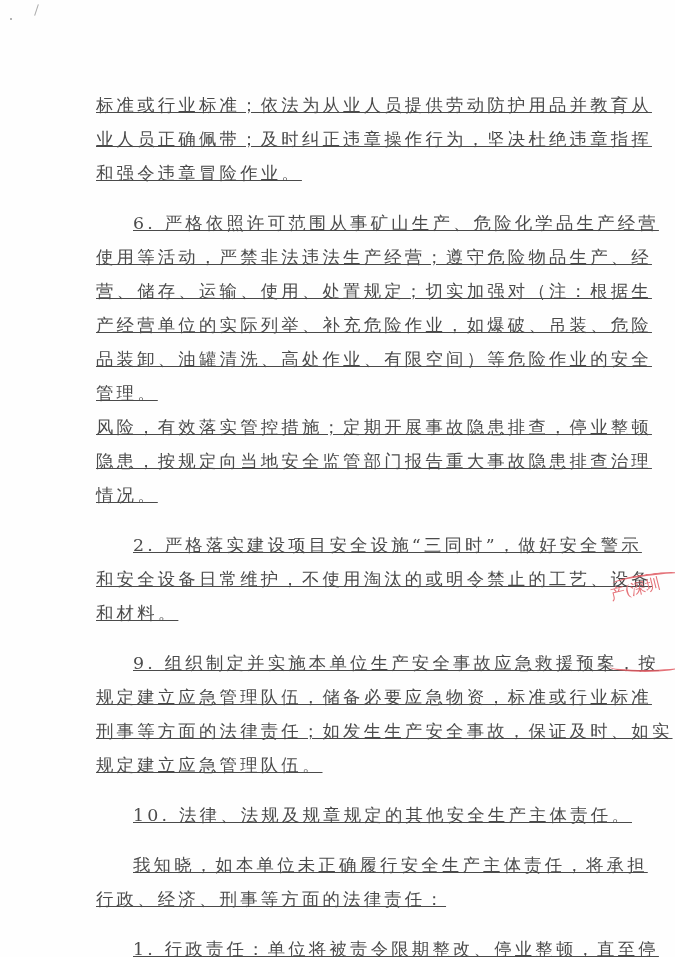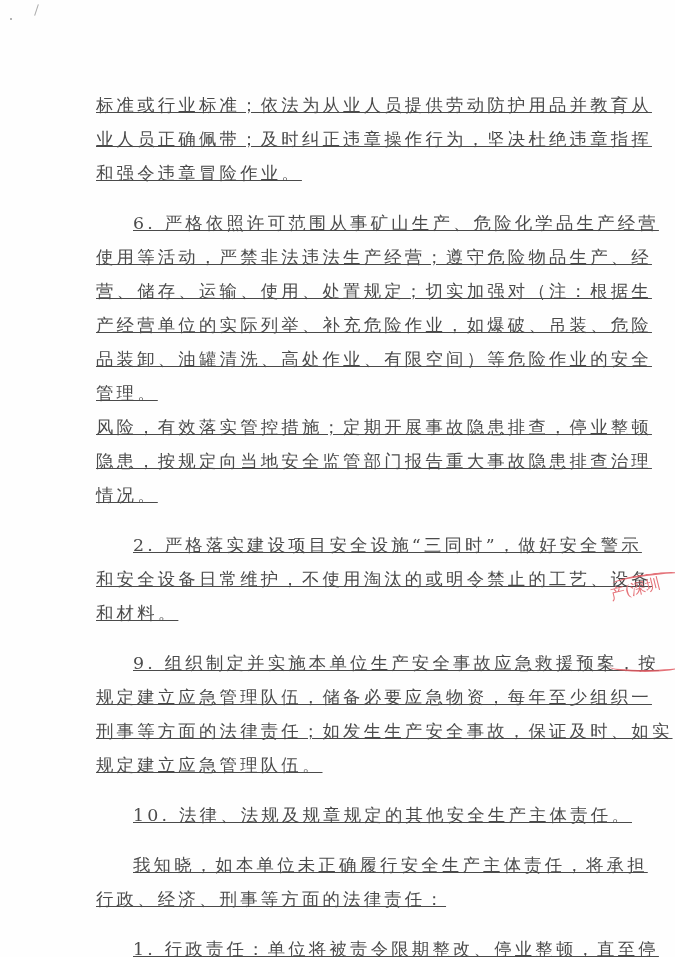--- a/index.html
+++ b/index.html
@@ -108,21 +108,21 @@
     <div class="line">产经营单位的实际列举、补充危险作业，如爆破、吊装、危险</div>
     <div class="line">品装卸、油罐清洗、高处作业、有限空间）等危险作业的安全</div>
     <div class="line">管理。</div>
     <div class="line">风险，有效落实管控措施；定期开展事故隐患排查，停业整顿</div>
     <div class="line">隐患，按规定向当地安全监管部门报告重大事故隐患排查治理</div>
     <div class="line">情况。</div>
     <div class="line indent">2. 严格落实建设项目安全设施“三同时”，做好安全警示</div>
     <div class="line">和安全设备日常维护，不使用淘汰的或明令禁止的工艺、设备</div>
     <div class="line">和材料。</div>
     <div class="line indent">9. 组织制定并实施本单位生产安全事故应急救援预案，按</div>
-    <div class="line">规定建立应急管理队伍，储备必要应急物资，每年至少组织一</div>
+    <div class="line">规定建立应急管理队伍，储备必要应急物资，标准或行业标准</div>
     <div class="line">刑事等方面的法律责任；如发生生产安全事故，保证及时、如实</div>
     <div class="line">规定建立应急管理队伍。</div>
     <div class="line indent">10. 法律、法规及规章规定的其他安全生产主体责任。</div>
     <div class="line indent">我知晓，如本单位未正确履行安全生产主体责任，将承担</div>
     <div class="line">行政、经济、刑事等方面的法律责任：</div>
     <div class="line indent">1. 行政责任：单位将被责令限期整改、停业整顿，直至停</div>
   </div>
 
   <div class="seal">
     <div class="seal-arc-top"></div>

